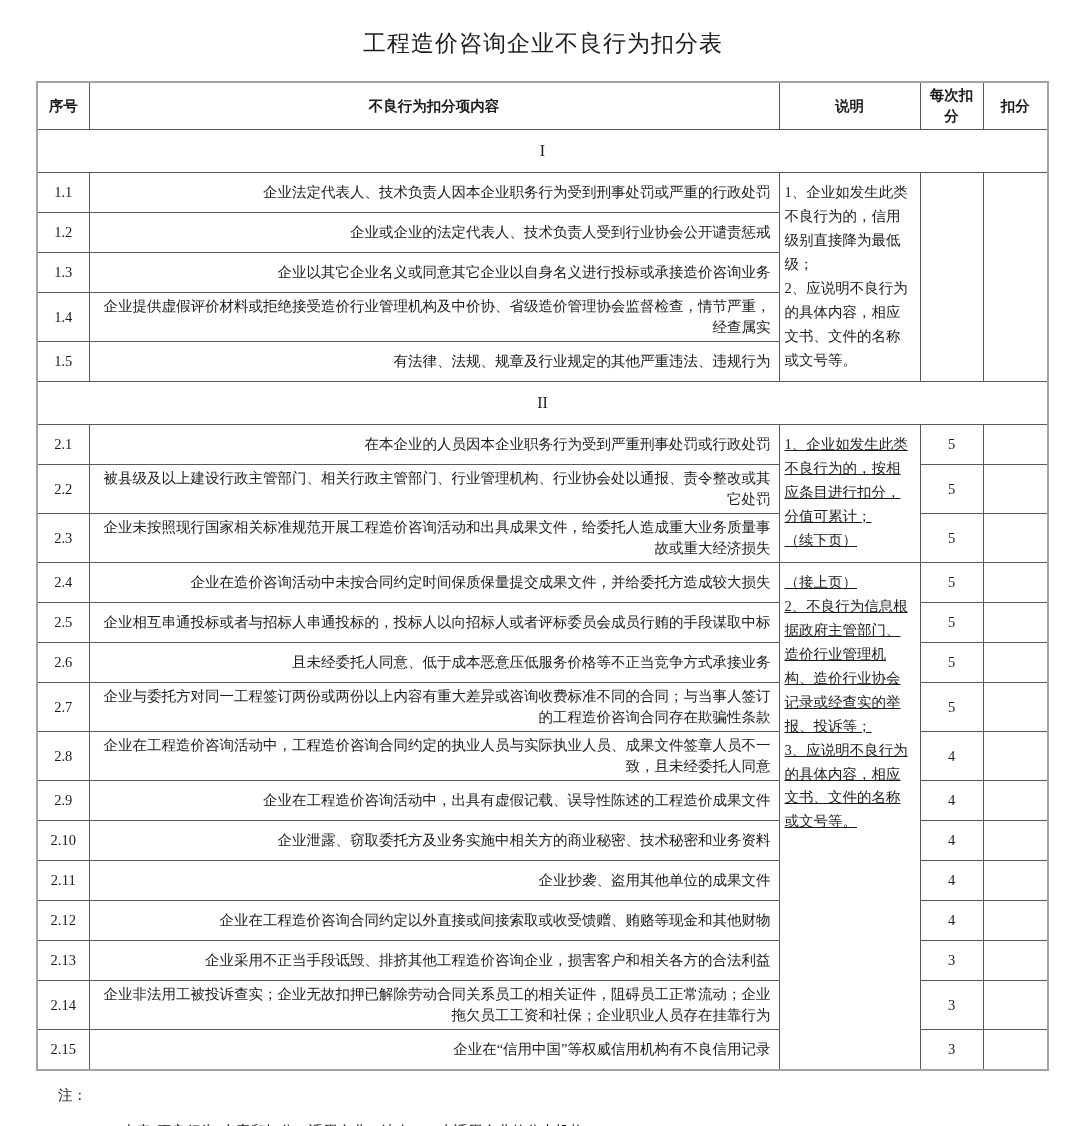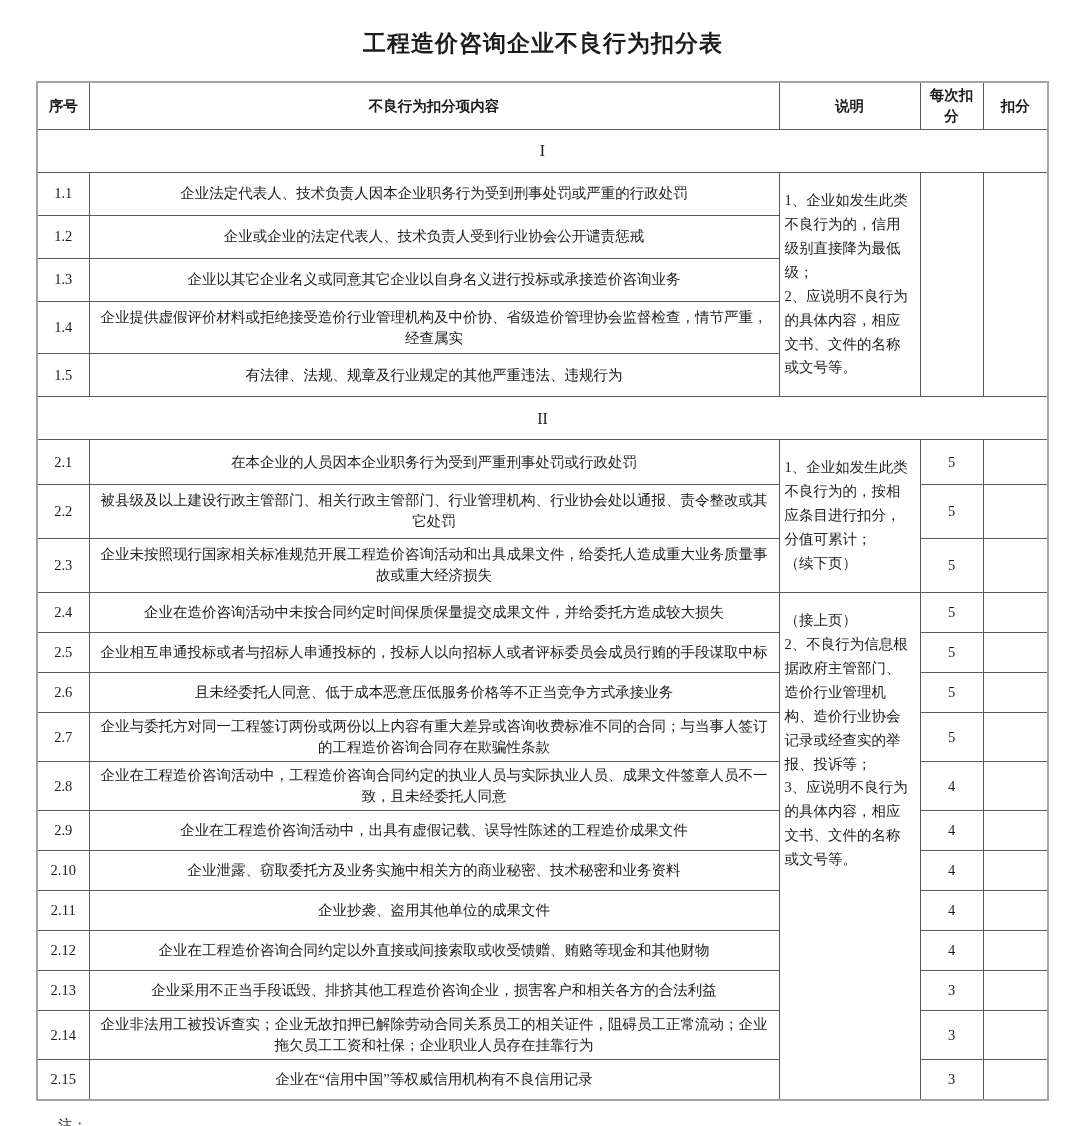--- a/index.html
+++ b/index.html
@@ -12,21 +12,21 @@
   }
   .page {
     width: 1080px;
     min-height: 1126px;
     padding: 22px 30px 20px 36px;
     background: #ffffff;
   }
   .doc-title {
     text-align: center;
     font-size: 23px;
-    font-weight: bold;
+    font-weight: normal;
     letter-spacing: 1px;
     margin: 6px 0 22px 0;
   }
   table.deduction-table {
     border-collapse: collapse;
     table-layout: fixed;
     width: 1011px;
     border: 2px solid #a3a3a3;
   }
   .deduction-table th,
@@ -49,31 +49,31 @@
     height: 43px;
     font-size: 16px;
     font-family: "Liberation Serif", "DejaVu Serif", serif;
   }
   td.c-no {
     text-align: center;
     padding: 2px 10px;
     height: 40px;
   }
   td.c-content {
-    text-align: center;
+    text-align: right;
     height: 40px;
     margin-top: 8px;
   }
   td.c-note {
     text-align: left;
     white-space: pre-line;
     line-height: 1.65;
-    padding: 16px 5px;
-  }
-  td.v-top { vertical-align: top; }
+    padding: 8px 5px;
+  }
+  td.v-top { vertical-align: top; text-decoration: underline; }
   td.c-per {
     text-align: center;
   }
   td.c-score { }
   .footnotes {
     margin: 13px 0 0 22px;
     font-size: 14.5px;
     line-height: 1.6;
   }
   .note-row {

